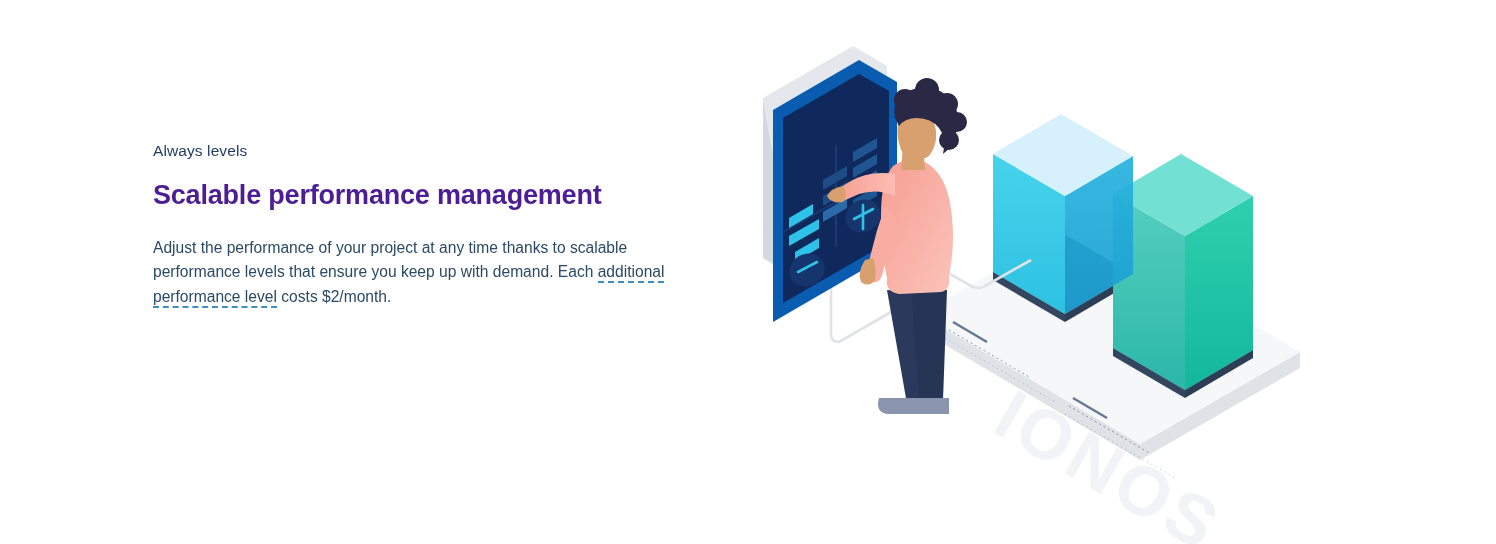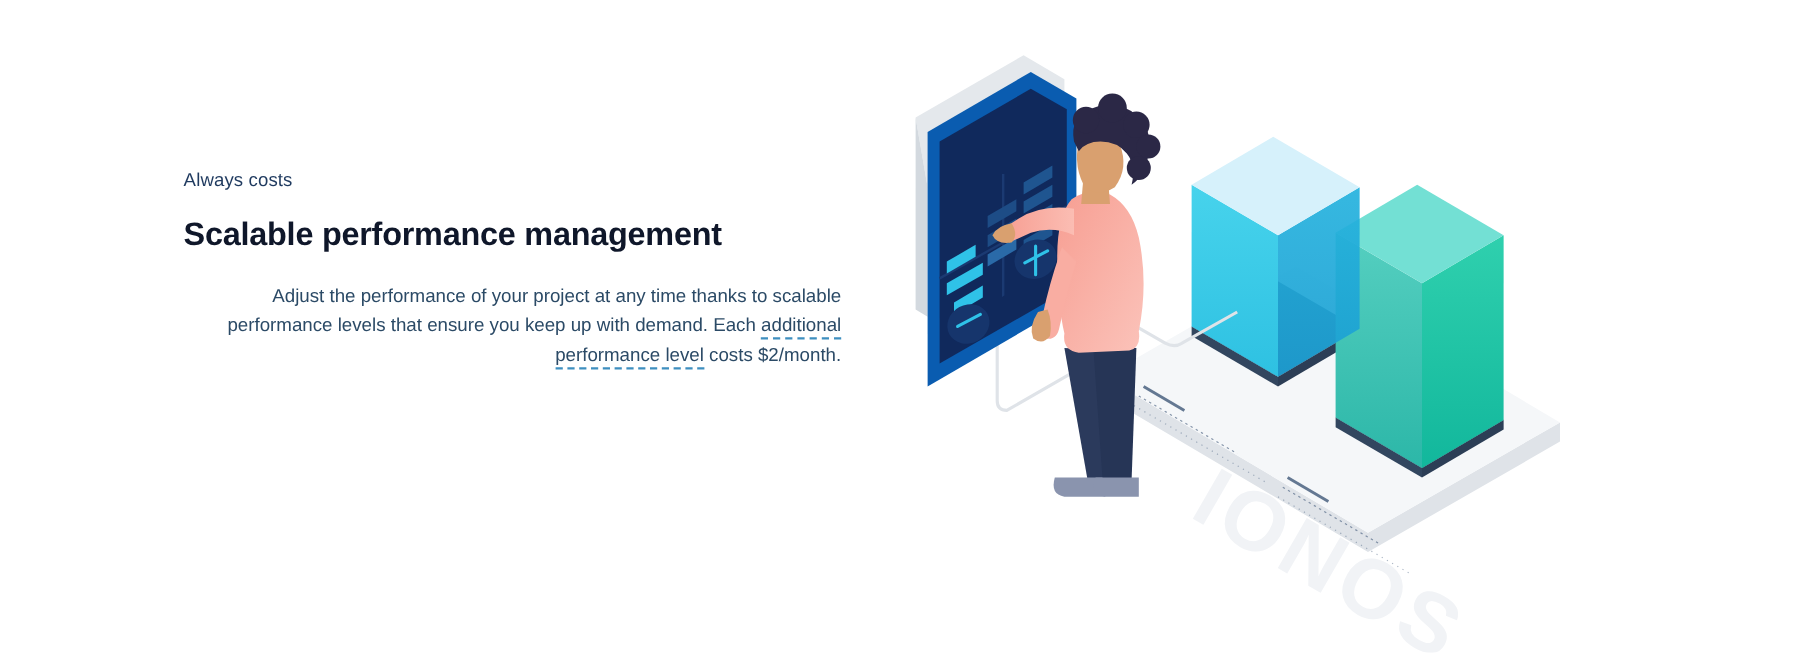--- a/index.html
+++ b/index.html
@@ -29,32 +29,31 @@
     line-height: 22px;
     color: #1f3a5f;
     margin: 0 0 16px 0;
     letter-spacing: 0.1px;
   }
   .headline {
     font-family: "Liberation Sans", sans-serif;
     font-size: 27px;
     line-height: 34px;
     font-weight: 700;
-    color: #0f172a;
+    color: #4c1d95;
     margin: 0 0 24px 0;
     letter-spacing: -0.2px;
   }
   .para {
     font-family: "Liberation Sans", sans-serif;
     font-size: 15.6px;
     line-height: 24.4px;
     color: #2b4a66;
     margin: 0 0 14px 0;
     max-width: 548px;
-    text-align: right;
   }
   .para:last-child { margin-bottom: 0; }
   .dashed-link {
     color: #2b4a66;
     text-decoration: none;
     border-bottom: 2px dashed #3e8fc0;
     padding-bottom: 1px;
     cursor: pointer;
   }
 
@@ -66,21 +65,21 @@
     width: 620px;
     height: 544px;
   }
   .illo svg { display: block; }
 </style>
 </head>
 <body>
 
 <div class="text-col">
 
-  <p class="eyebrow">Always costs</p>
+  <p class="eyebrow">Always levels</p>
 
   <h2 class="headline">Scalable performance management</h2>
 
   <p class="para"><span>Adjust the performance of your project at any time thanks to scalable performance levels that ensure you keep up with demand. Each </span><a class="dashed-link" href="#">additional performance level</a><span> costs $2/month.</span></p>
 
 </div>
 
 <div class="illo">
 <svg width="620" height="544" viewBox="0 0 620 544" xmlns="http://www.w3.org/2000/svg">
   <defs>

